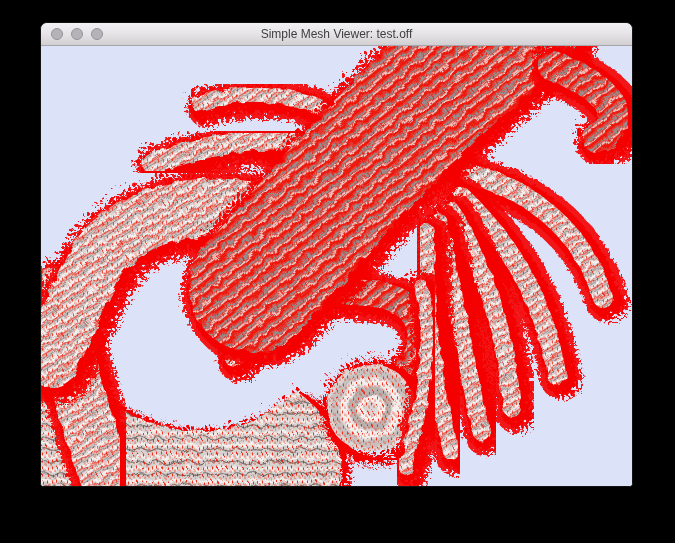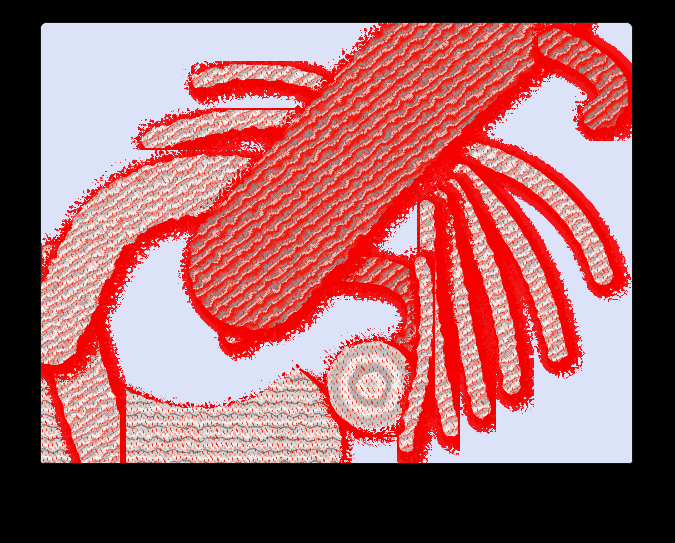--- a/index.html
+++ b/index.html
@@ -18,20 +18,28 @@
   .title{position:absolute;left:0;right:0;top:0;line-height:22px;text-align:center;
          font-size:12px;color:#3e3e40;white-space:nowrap;}
   .viewport{position:relative;width:591px;height:440px;background:#dce2f8;}
   svg{display:block;}
 </style>
 </head>
 <body>
 
 <div class="screen">
   <div class="window">
+    <div class="titlebar">
+      <div class="lights">
+        <span class="light"></span>
+        <span class="light"></span>
+        <span class="light"></span>
+      </div>
+      <div class="title">Simple Mesh Viewer: test.off</div>
+    </div>
     <div class="viewport">
       <svg id="mesh-svg" width="591" height="440" viewBox="0 0 591 440">
         <defs>
           <filter id="rough" x="-25%" y="-25%" width="150%" height="150%">
             <feTurbulence type="fractalNoise" baseFrequency="0.09" numOctaves="2" seed="3" result="n"></feTurbulence>
             <feDisplacementMap in="SourceGraphic" in2="n" scale="7"></feDisplacementMap>
           </filter>
           <filter id="spiky" x="-35%" y="-35%" width="170%" height="170%">
             <feTurbulence type="turbulence" baseFrequency="0.22" numOctaves="2" seed="7" result="n"></feTurbulence>
             <feDisplacementMap in="SourceGraphic" in2="n" scale="17"></feDisplacementMap>

